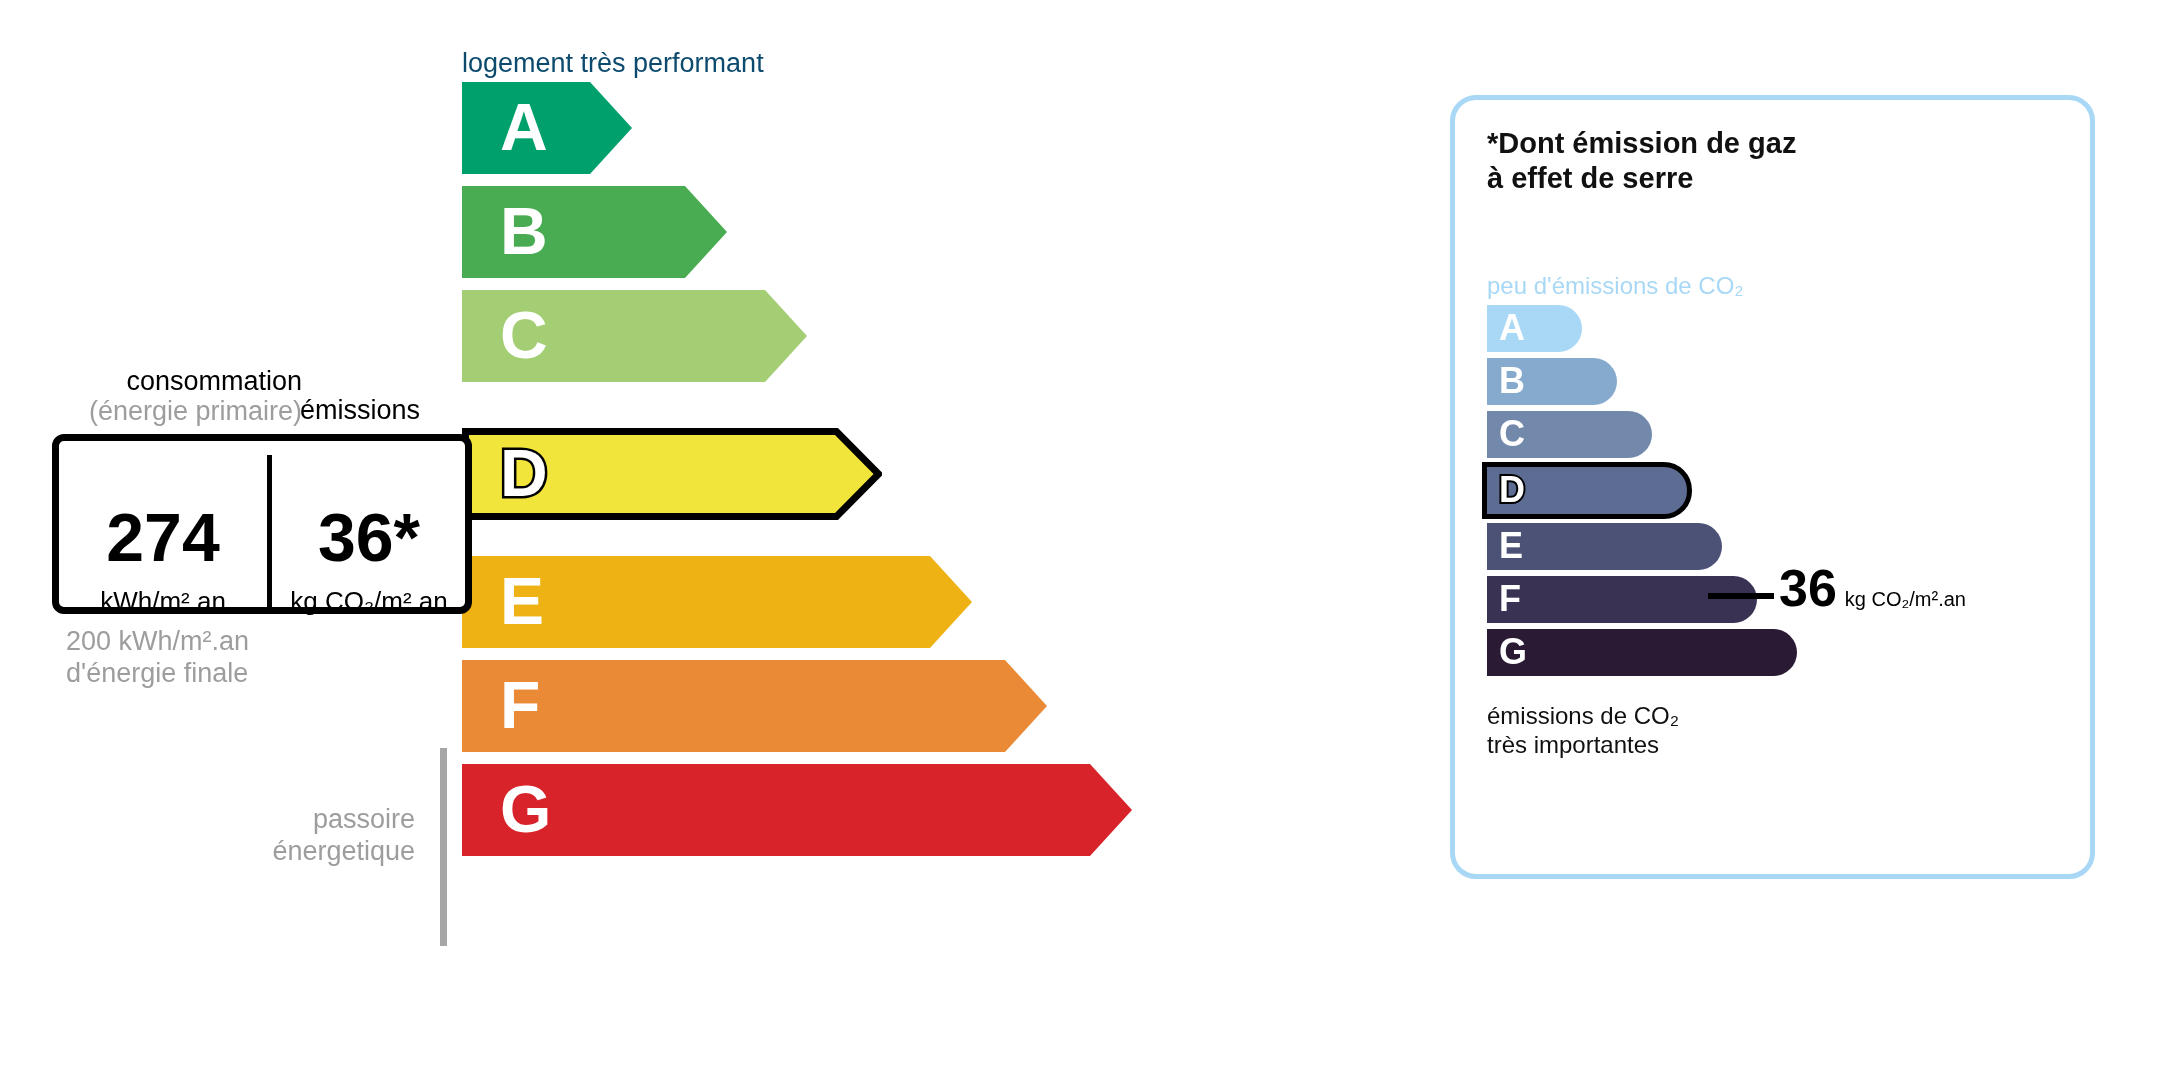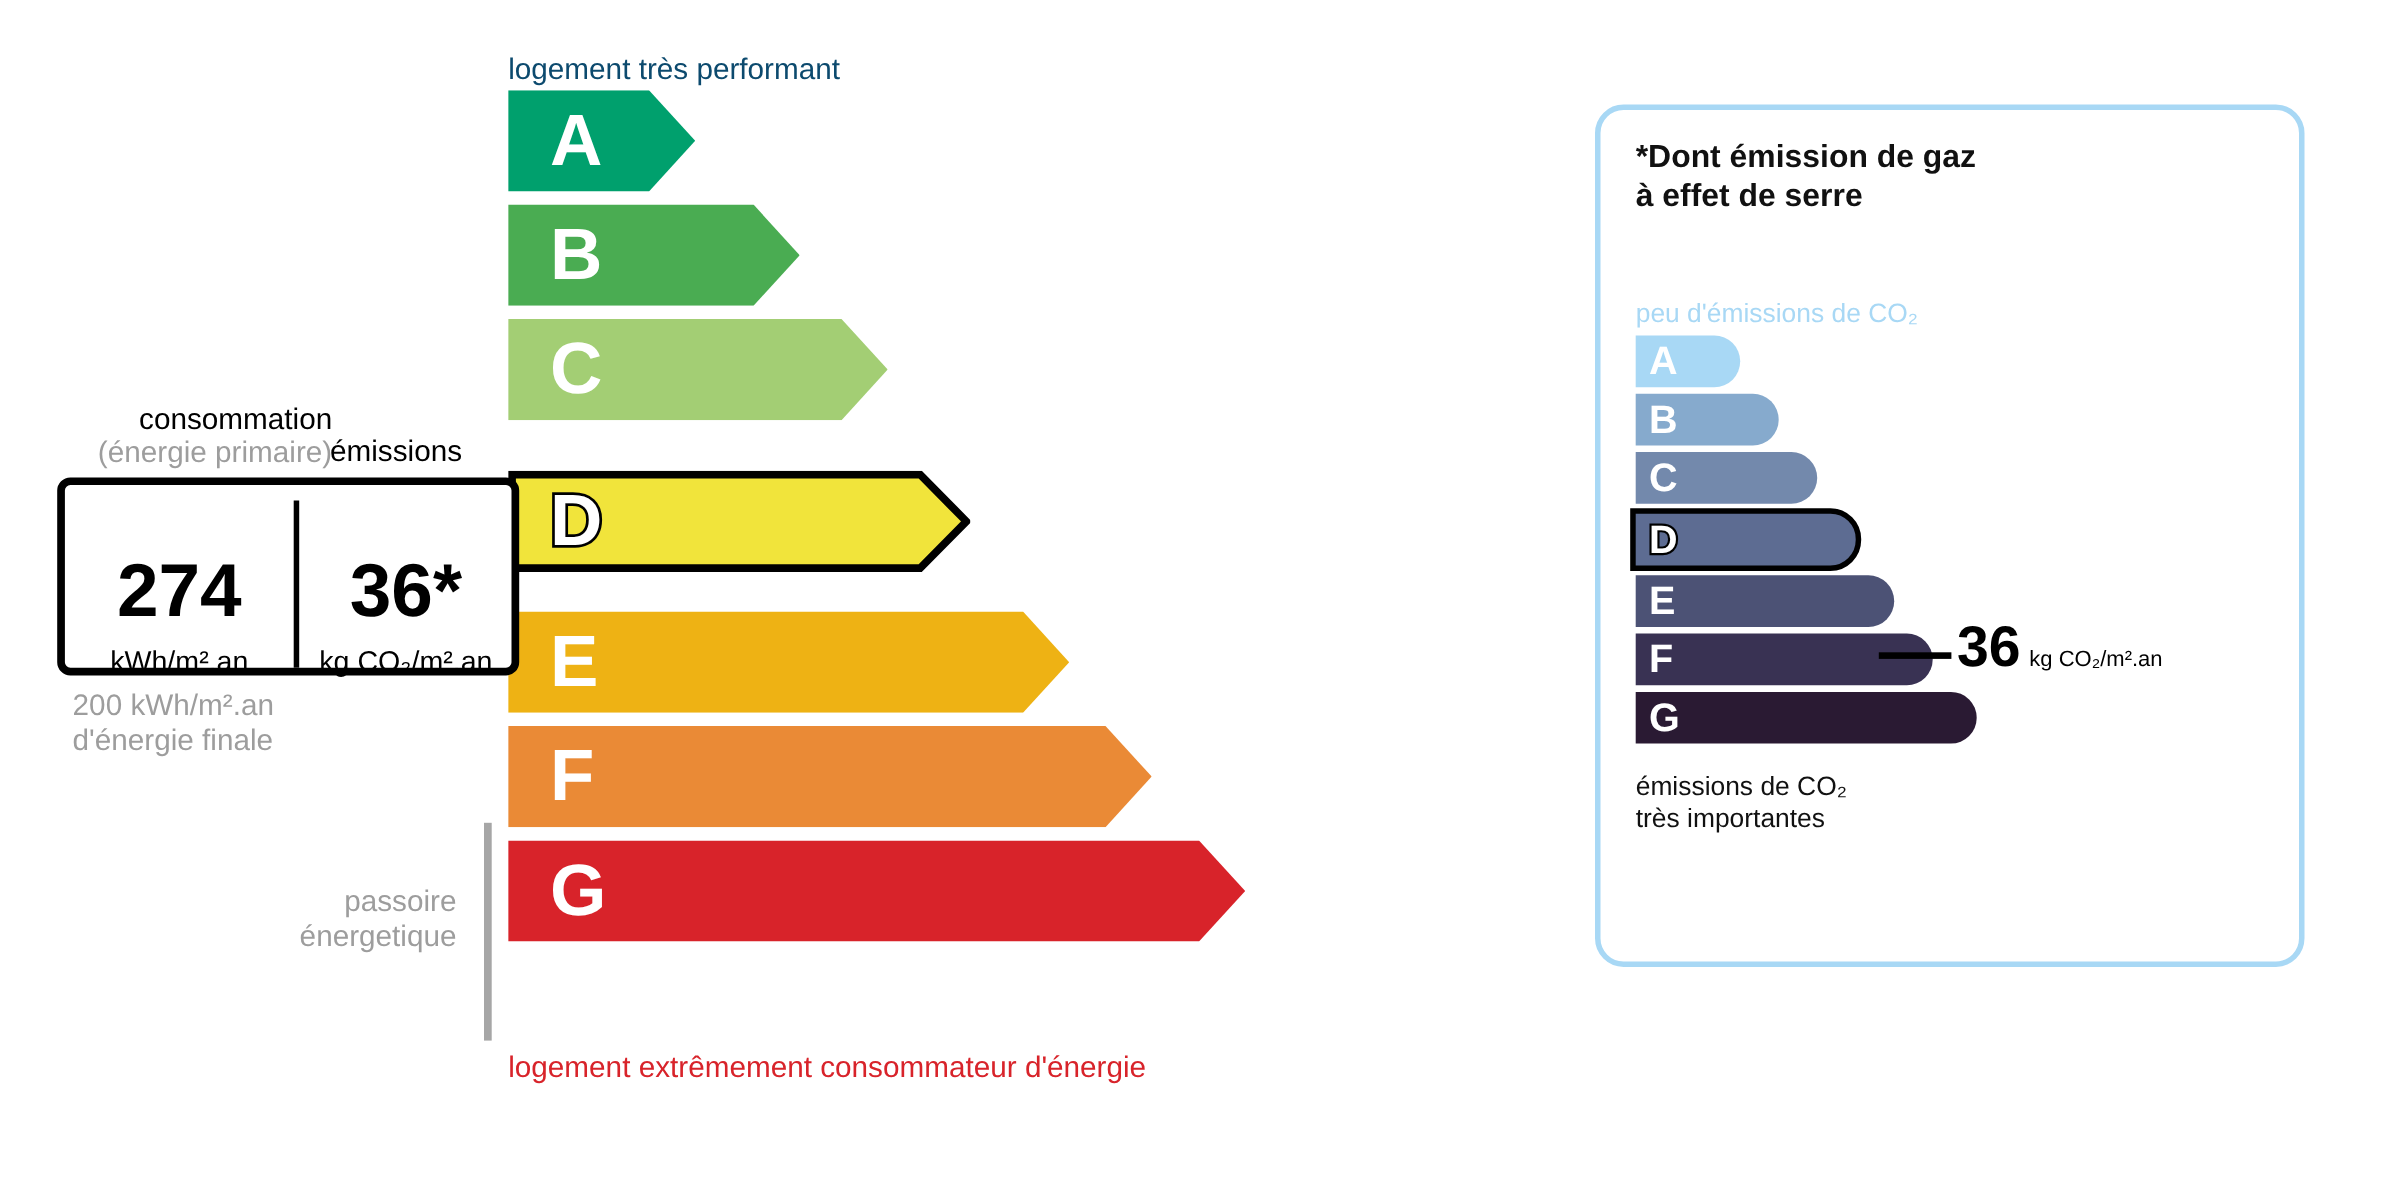--- a/index.html
+++ b/index.html
@@ -322,21 +322,20 @@
           <div class="bar-letter">G</div>
         </div>
       </div>
 
     <div id="passoire-divider"></div>
     <div id="passoire-label">
       <span>passoire</span><br>
       <span>énergetique</span>
     </div>
 
-    <div class="bottom-caption">logement extrêmement consommateur d'énergie</div>
 
     <div id="label-consommation">
       <span>consommation</span>
       <span id="label-energie-primaire">(énergie primaire)</span>
     </div>
     <div id="label-emissions">émissions</div>
 
     <div id="value-box">
       <div class="value-cell" id="value-cell-energy">
         <div class="value-number">274</div>

